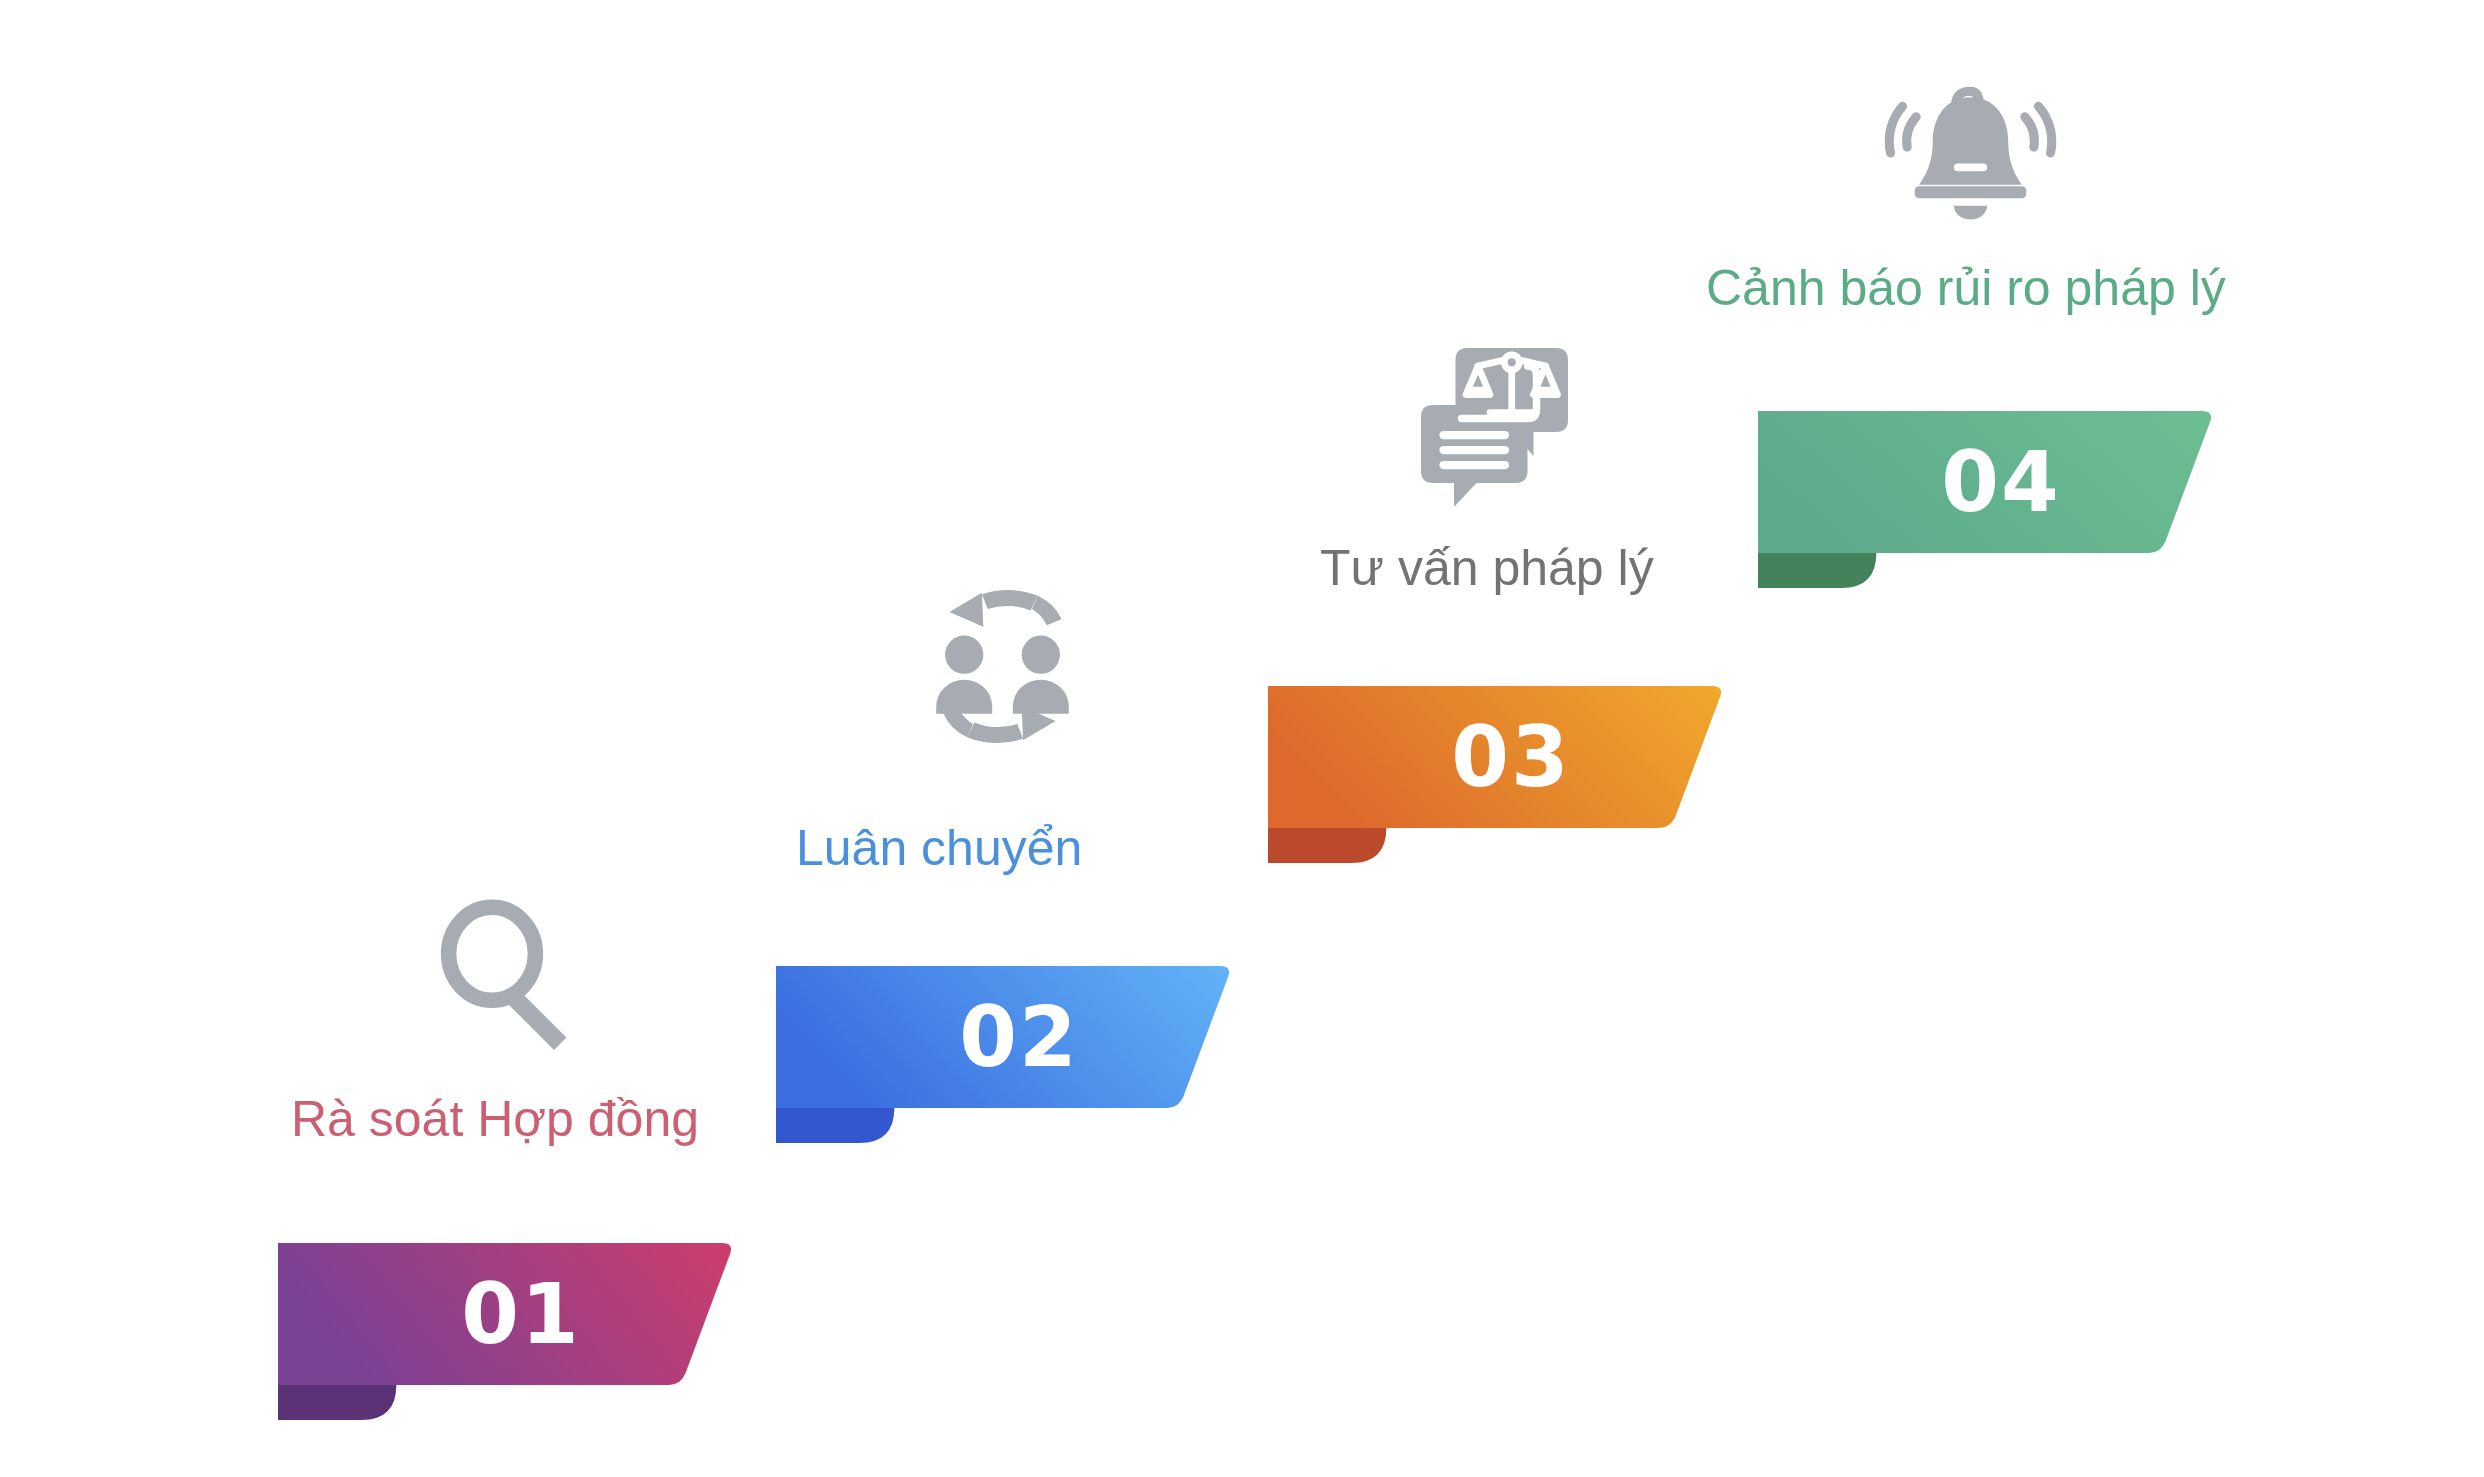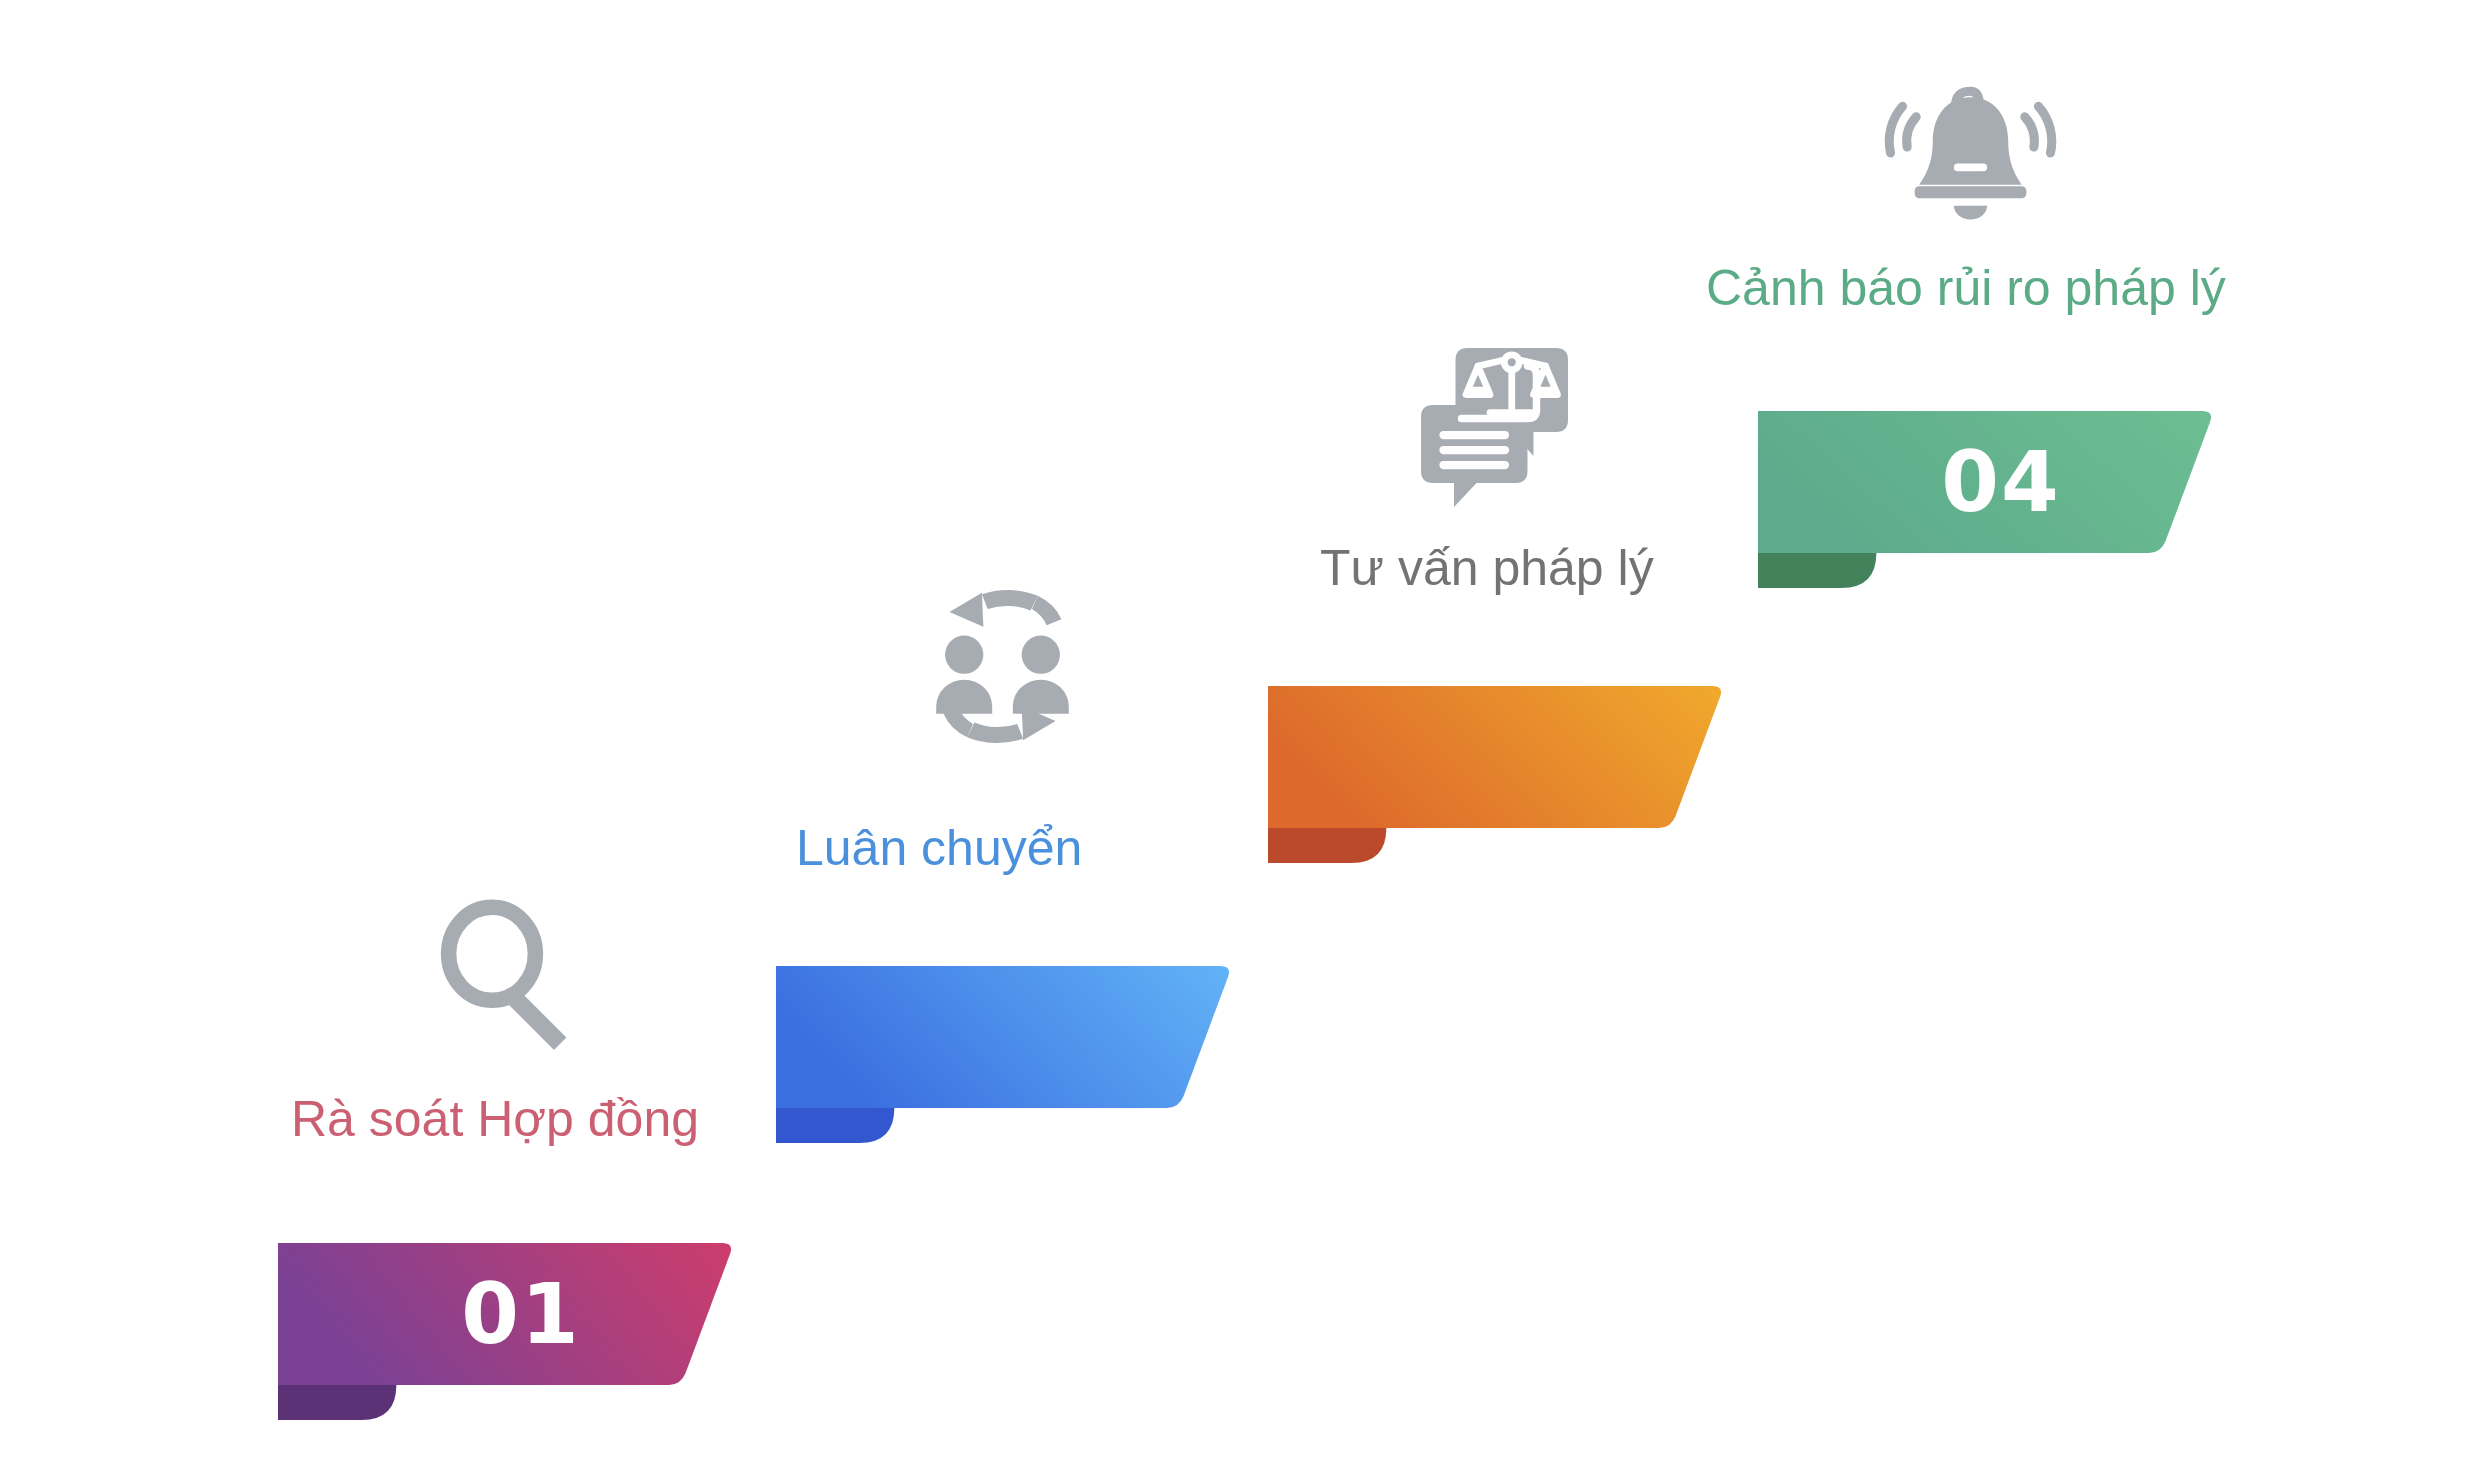--- a/index.html
+++ b/index.html
@@ -131,20 +131,21 @@
       <svg viewBox="0 0 470 182" preserveAspectRatio="none" aria-hidden="true">
         <defs>
           <linearGradient id="grad2" x1="0" y1="0.3" x2="1" y2="0">
             <stop offset="0%" stop-color="#3b6fe0"></stop>
             <stop offset="100%" stop-color="#62b3f7"></stop>
           </linearGradient>
         </defs>
         <path d="M0 182 L0 146 L122 146 Q122 182 86 182 Z" fill="#3257cf"></path>
         <path d="M0 0 L458 0 Q470 0 466 11 L420 134 Q415 146 403 146 L0 146 Z" fill="url(#grad2)"></path>
       </svg>
+      <div class="banner-number" style="top: 30px;">02</div>
     </div>
   </div>
 
   <div class="step" id="step-3">
 
     <div class="step-icon" id="icon-3" style="left: 1412px; top: 342px; width: 165px; height: 165px;">
       <svg viewBox="0 0 104 110" aria-hidden="true">
         <g fill="#a7abb2">
           <path d="M34 4 L93 4 Q101 4 101 12 L101 52 Q101 60 93 60 L78 60 L78 76 L64 60 L34 60 Q26 60 26 52 L26 12 Q26 4 34 4 Z"></path>
           <path d="M11 42 L66 42 Q74 42 74 50 L74 86 Q74 94 66 94 L40 94 L25 110 L25 94 L11 94 Q3 94 3 86 L3 50 Q3 42 11 42 Z"></path>
@@ -177,20 +178,21 @@
       <svg viewBox="0 0 470 182" preserveAspectRatio="none" aria-hidden="true">
         <defs>
           <linearGradient id="grad3" x1="0" y1="0.3" x2="1" y2="0">
             <stop offset="0%" stop-color="#dd6a2c"></stop>
             <stop offset="100%" stop-color="#f0a92c"></stop>
           </linearGradient>
         </defs>
         <path d="M0 182 L0 146 L122 146 Q122 182 86 182 Z" fill="#bb4a2c"></path>
         <path d="M0 0 L458 0 Q470 0 466 11 L420 134 Q415 146 403 146 L0 146 Z" fill="url(#grad3)"></path>
       </svg>
+      <div class="banner-number" style="top: 30px;">03</div>
     </div>
   </div>
 
   <div class="step" id="step-4">
 
     <div class="step-icon" id="icon-4" style="left: 1883px; top: 58px; width: 175px; height: 175px;">
       <svg viewBox="0 0 116 100" aria-hidden="true">
         <g fill="#a7abb2">
           <path d="M58 14 Q48 14 48 24 L64 24 Q64 14 58 14 Z" fill="none" stroke="#a7abb2" stroke-width="6"></path>
           <path d="M58 18 C42 18 33 31 33 47 C33 62 28 70 24 76 L92 76 C88 70 83 62 83 47 C83 31 74 18 58 18 Z"></path>

